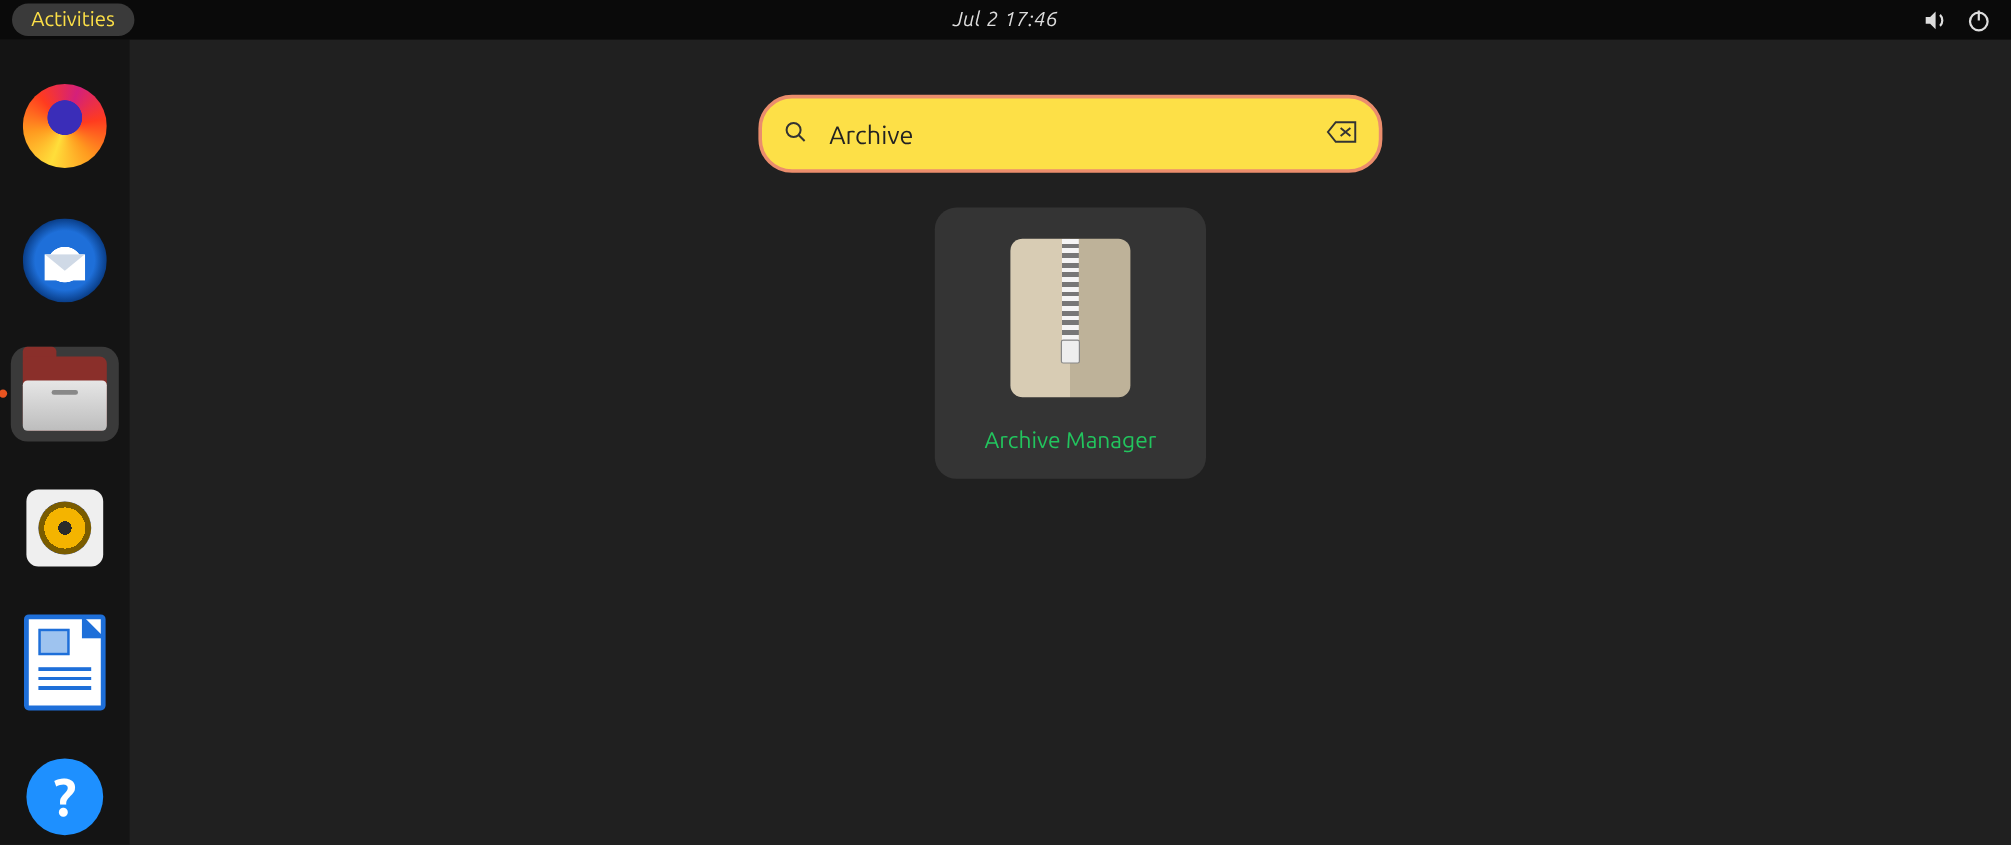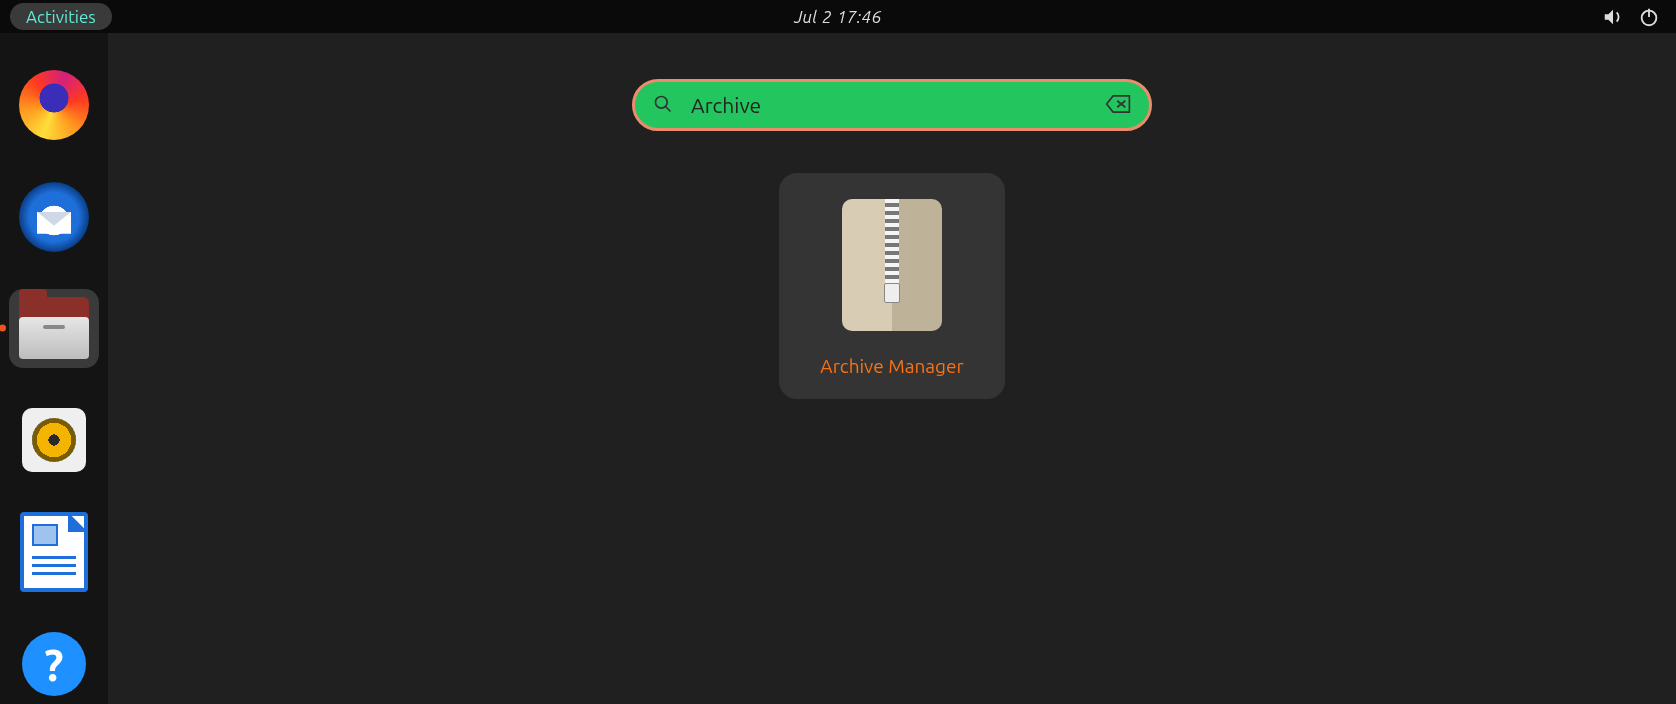--- a/index.html
+++ b/index.html
@@ -25,21 +25,21 @@
     font-size: 17px;
     color: #ddd;
     z-index: 10;
   }
   .activities {
     background: #3a3a3a;
     border-radius: 16px;
     padding: 4px 16px;
     margin-left: 10px;
     font-size: 17px;
-    color: #5eead4;
+    color: #fde047;
   }
   .clock {
     position: absolute;
     left: 50%;
     transform: translateX(-50%);
     font-size: 17px;
     letter-spacing: 0.5px;
     font-style: italic;
   }
   .tray {
@@ -99,22 +99,22 @@
     bottom: 0;
     background: #202020;
   }
 
   .search-wrap {
     position: absolute;
     top: 46px;
     left: 50%;
     transform: translateX(-50%);
     width: 520px;
-    height: 52px;
-    background: #22c55e;
+    height: 65px;
+    background: #fde047;
     border: 3px solid #eb8d6c;
     border-radius: 28px;
     display: flex;
     align-items: center;
     padding: 0 18px;
     box-sizing: border-box;
     justify-content: space-between;
   }
   .search-wrap .search-icon {
     margin-right: 16px;
@@ -144,21 +144,21 @@
     padding: 26px 0 22px 0;
     background: #343434;
     border-radius: 18px;
     display: flex;
     flex-direction: column;
     align-items: center;
   }
   .result-label {
     margin-top: 24px;
     font-size: 19px;
-    color: #f97316;
+    color: #22c55e;
   }
 
   
   .archive-icon {
     width: 100px;
     height: 132px;
     border-radius: 10px;
     background: linear-gradient(to right, #d8ccb4 0%, #d8ccb4 50%, #beb299 50%, #beb299 100%);
     position: relative;
     overflow: hidden;

